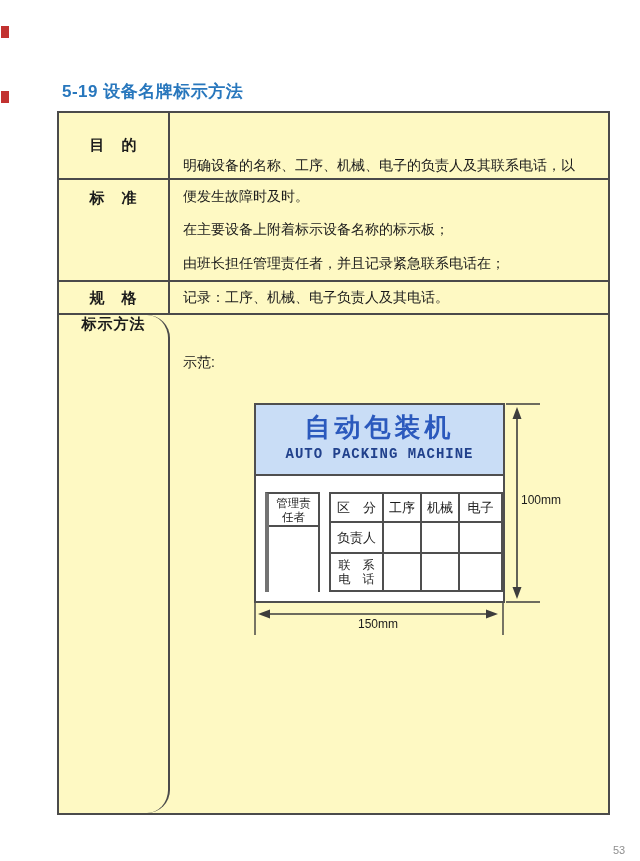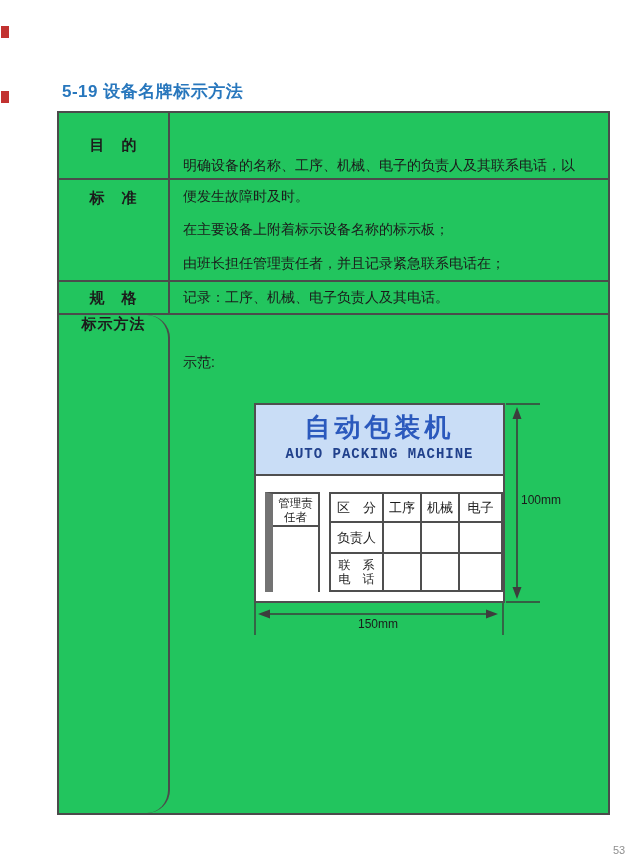--- a/index.html
+++ b/index.html
@@ -26,21 +26,21 @@
   .doc-title{
     position:absolute;left:62px;top:80px;
     font-size:17px;font-weight:bold;color:var(--title-blue);
     letter-spacing:0.5px;
   }
 
   
   .main-table{
     position:absolute;left:57px;top:111px;width:553px;height:704px;
     border:2px solid var(--line);
-    display:flex;flex-direction:column;background:#22c55e;
+    display:flex;flex-direction:column;background:#fef9c3;
   }
   .trow{display:flex;border-bottom:2px solid var(--line);}
   .trow:last-child{border-bottom:none;flex:1;}
   .tlabel{
     width:111px;flex-shrink:0;
     border-right:2px solid var(--line);
     font-weight:bold;font-size:15px;letter-spacing:1px;
     text-align:center;
   }
   .tcontent{flex:1;padding-left:13px;font-size:14px;position:relative;margin-top:32px;}
@@ -70,21 +70,21 @@
     font-size:26px;font-weight:bold;color:var(--plate-title-blue);
     letter-spacing:4px;padding-top:5px;
   }
   .plate-en{
     font-family:"Liberation Mono",monospace;
     font-size:14px;font-weight:bold;color:var(--plate-en-blue);
     letter-spacing:1px;margin-top:1px;
   }
   .mgr-box{
     position:absolute;left:9px;top:87px;width:55px;height:100px;
-    border-top:2px solid #4f4f4f;border-left:8px solid #737373;border-right:2px solid #4f4f4f;
+    border-top:2px solid #4f4f4f;border-left:4px solid #737373;border-right:2px solid #4f4f4f;
   }
   .mgr-head{
     height:33px;border-bottom:2px solid #4f4f4f;
     font-size:11.5px;line-height:14px;text-align:center;padding-top:2px;
   }
   .ngrid{
     position:absolute;left:73px;top:87px;width:174px;height:100px;
     border:2px solid #4f4f4f;
     display:grid;grid-template-columns:53px 38px 38px 1fr;
     grid-template-rows:29px 31px 1fr;

